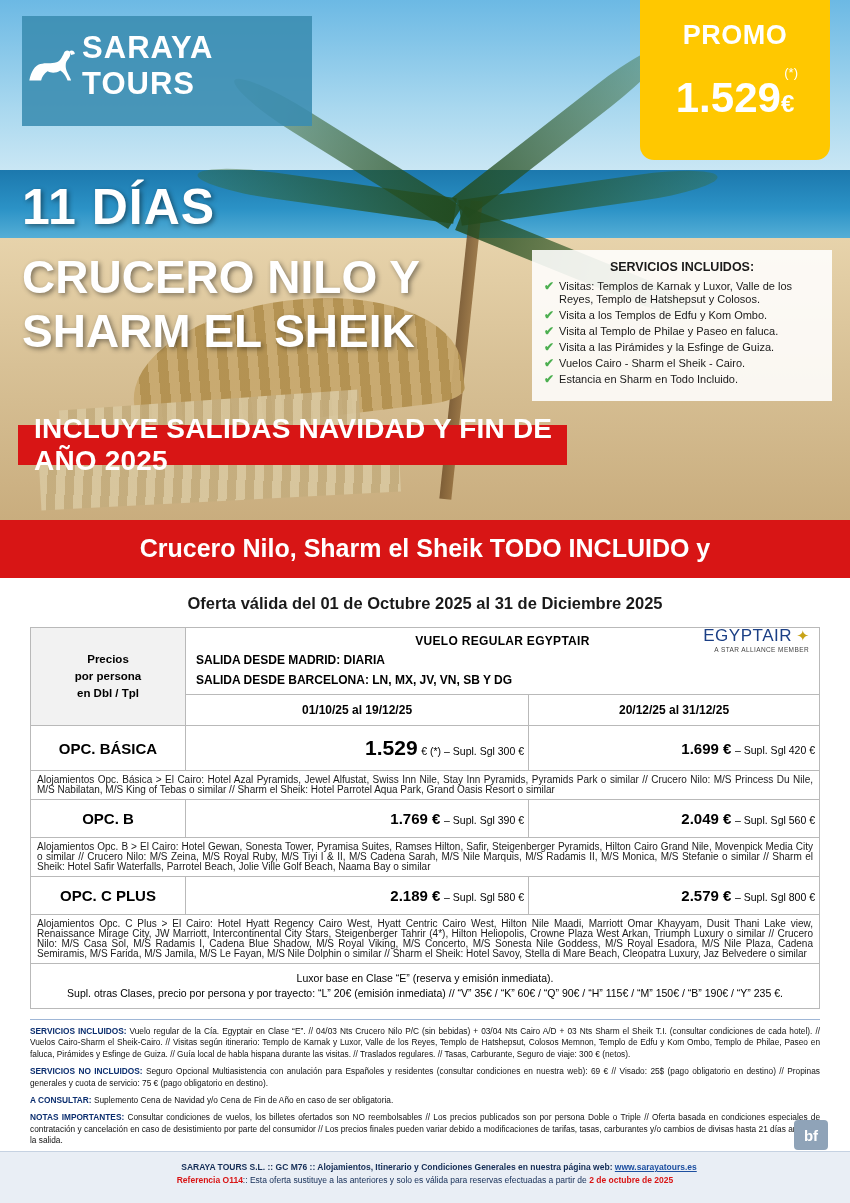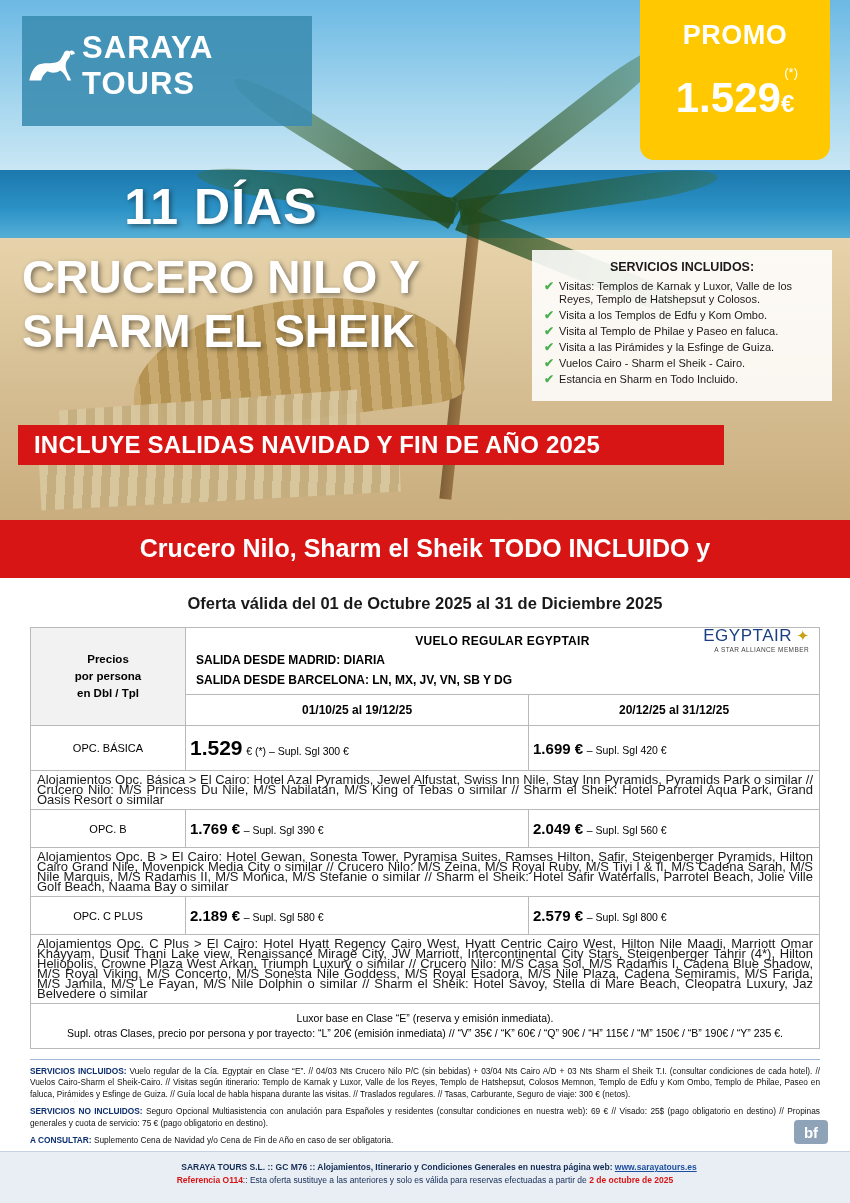--- a/index.html
+++ b/index.html
@@ -82,41 +82,40 @@
   .promo-label { font-size:27px; font-weight:bold; letter-spacing:.5px; }
   .promo-ast { font-size:13px; margin-top:14px; margin-right:14px; text-align:right; padding-right:18px;}
   .promo-price { font-size:42px; font-weight:bold; line-height:36px; }
   .promo-price .eur { font-size:24px; }
 
   .title-block { position:absolute; left:22px; top:178px; }
   .title-1 {
     color:#fff; font-size:50px; font-weight:bold; letter-spacing:1px;
     text-shadow: 2px 2px 5px rgba(0,0,0,.45);
     margin-bottom:14px;
-    text-align:center;
   }
   .title-2 {
     color:#fff; font-size:46px; font-weight:bold; line-height:54px;
     text-shadow: 2px 2px 5px rgba(0,0,0,.45);
   }
 
   .services-box {
     position:absolute; right:18px; top:250px; width:300px;
     background: rgba(255,255,255,.88);
     padding:10px 12px 12px 12px;
     font-size:11px; color:#1a1a1a;
   }
   .services-title { font-weight:bold; font-size:12.5px; text-align:center; margin-bottom:6px; }
   .svc-row { display:flex; align-items:flex-start; margin-bottom:3px; line-height:13px; }
   .check { color:#4caf50; font-weight:bold; margin-right:5px; font-size:12px; line-height:13px;}
 
   .red-band {
-    position:absolute; left:18px; top:425px; width:706px; height:40px;
+    position:absolute; left:18px; top:425px; width:549px; height:40px;
     background:#d81515;
-    color:#fff; font-weight:bold; font-size:24px;
+    color:#fff; font-weight:bold; font-size:28px;
     display:flex; align-items:center; padding-left:16px;
     letter-spacing:.2px;
   }
 
   
   .red-head {
     width:850px; background:#d81515; color:#fff;
     text-align:center; padding:12px 0 14px 0;
     font-size:25px; font-weight:bold; line-height:32px;
   }
@@ -134,27 +133,27 @@
     width:155px; text-align:center; font-size:11.5px; font-weight:bold; line-height:17px;
     background:#f2f2f2; padding:8px 4px;
   }
   .egy-head { padding:6px 10px; }
   .egy-title { text-align:center; font-size:12px; font-weight:bold; letter-spacing:.3px; }
   .egy-sal { font-size:12px; font-weight:bold; line-height:16px; margin-top:4px; }
   .egy-logo { float:right; text-align:right; margin-top:-22px; }
   .egy-logo-main { font-size:17px; font-weight:normal; color:#1b3f85; letter-spacing:.5px; }
   .egy-logo-sub { font-size:6.5px; color:#444; letter-spacing:.4px; }
   .col-date { width:auto; text-align:center; font-size:12px; font-weight:bold; padding:8px 2px; }
-  .opc { text-align:center; font-size:11px; font-weight:normal; background:#fff; padding:10px 8px; }
-  .price-cell { text-align:left; padding:10px 4px; font-size:13px; }
+  .opc { text-align:center; font-size:15px; font-weight:bold; background:#fff; padding:10px 8px; }
+  .price-cell { text-align:right; padding:10px 4px; font-size:13px; }
   .price-big { font-size:21px; font-weight:bold; }
   .price-med { font-size:15px; font-weight:bold; }
   .supl { font-size:10.5px; font-weight:normal; }
   .hotels {
-    font-size:13px; line-height:10px; color:#1a1a1a; padding:4px 6px; text-align:justify;
+    font-size:10px; line-height:10px; color:#1a1a1a; padding:4px 6px; text-align:justify;
   }
   .base-note { font-size:10.5px; text-align:center; line-height:15px; padding:7px 8px; }
 
   
   .bottom {
     width:790px; margin:10px auto 0 auto; font-size:8.3px; line-height:11.4px;
     color:#111; text-align:justify;
   }
   .bottom b { color:#0b2e6f; }
   .bottom .blk { margin-bottom:6px; }
@@ -168,21 +167,21 @@
   }
   .footer-line1 {
     text-align:center; font-size:8.5px; color:#132c55; padding-top:10px; font-weight:bold;padding-left:28px;
   }
   .footer-line1 a { color:#1d4fa0; text-decoration:underline; }
   .footer-line2 {
     text-align:center; font-size:8.5px; color:#d81515; font-weight:bold; padding-top:3px;
   }
   .footer-line2 .blk { color:#132c55; font-weight:normal; }
   .bf-logo {
-    position:absolute; right:22px; top:-32px; width:34px; height:24px;
+    position:absolute; right:22px; top:-32px; width:34px; height:30px;
     background:#8fa3b8; border-radius:4px; color:#fff; font-size:15px;
     font-weight:bold; display:flex; align-items:center; justify-content:center;
   }
 </style>
 </head>
 <body>
 
 <div class="hero">
   <div class="sky"></div>
   <div class="sea"></div>

